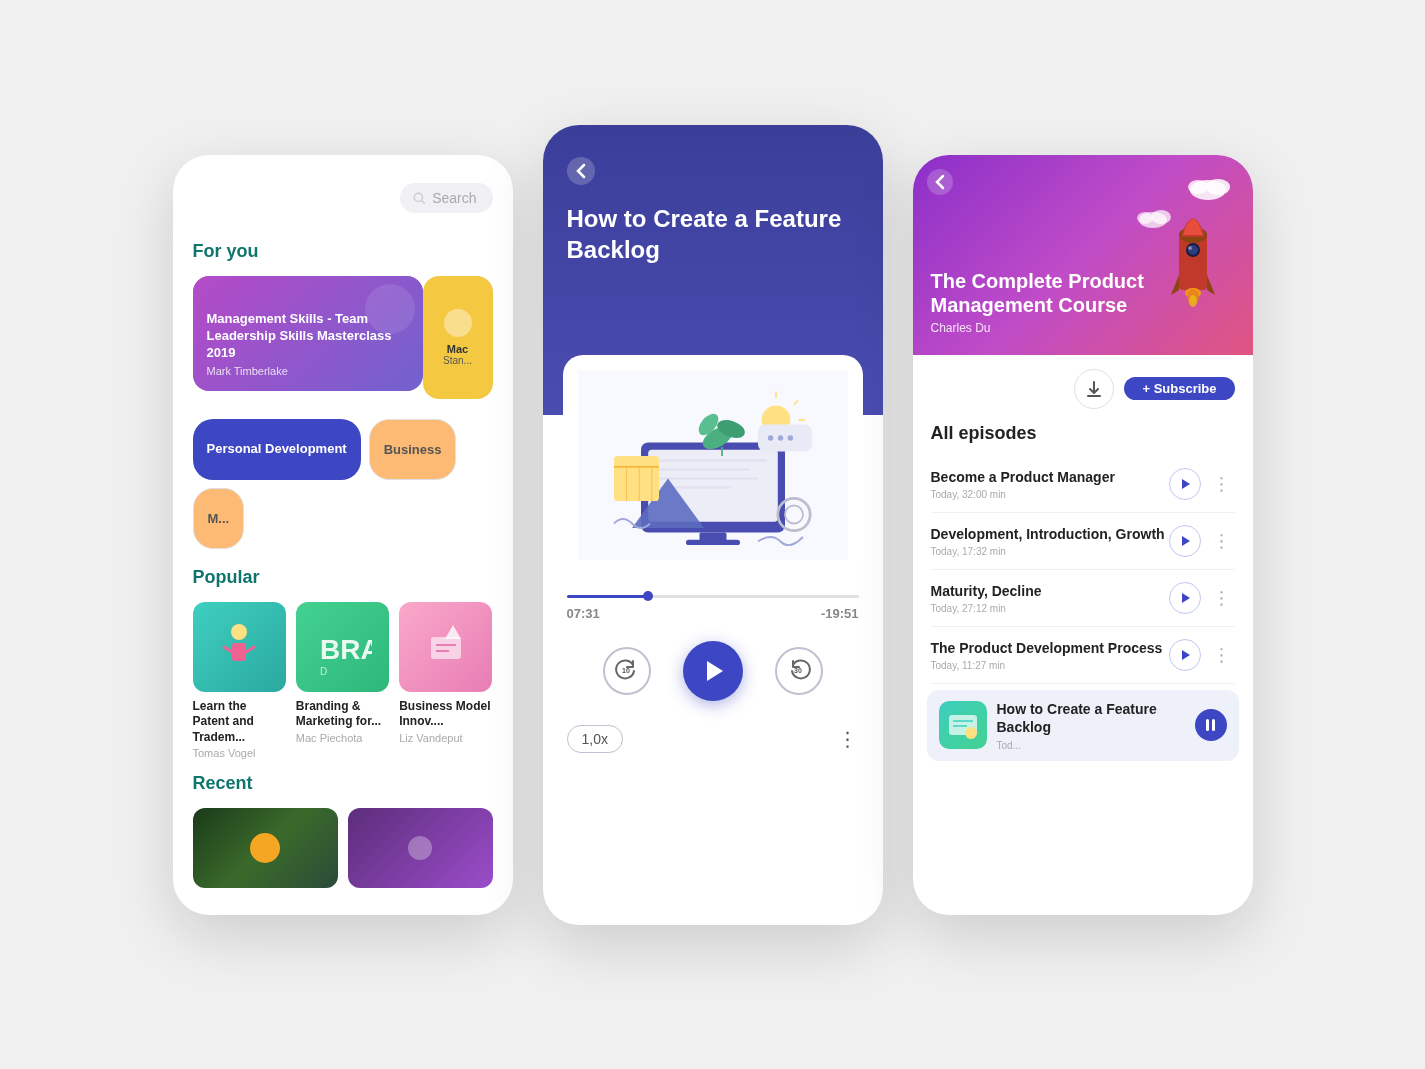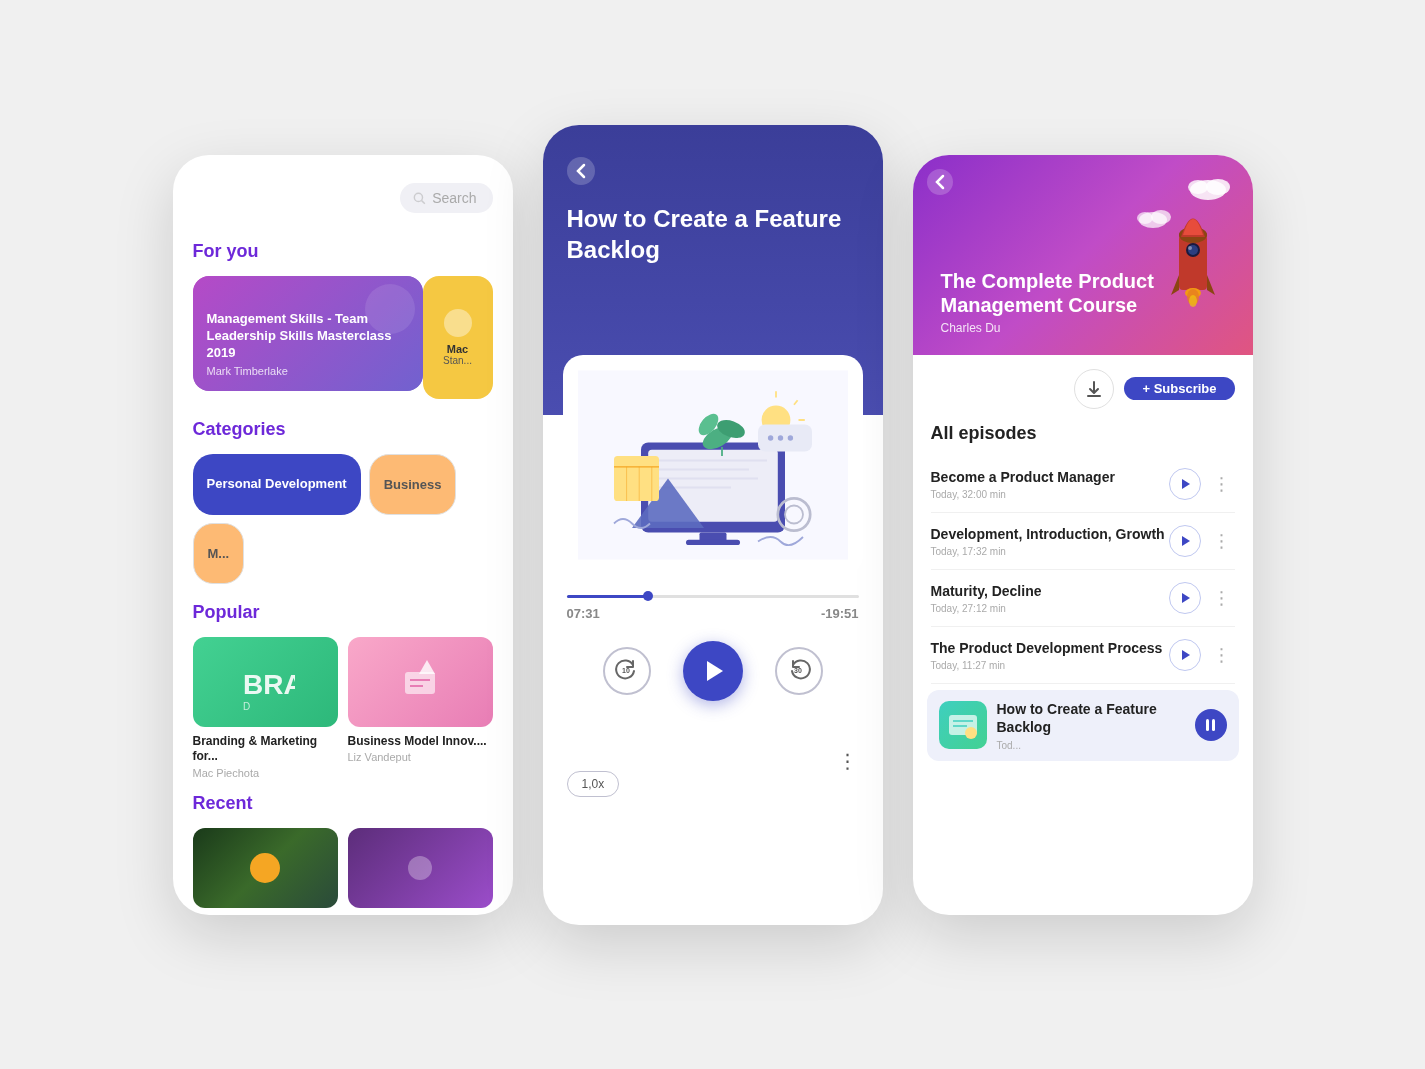--- a/index.html
+++ b/index.html
@@ -54,21 +54,21 @@
     }
     .search-icon-svg {
       width: 14px;
       height: 14px;
       opacity: 0.5;
     }
 
     .section-title {
       font-size: 18px;
       font-weight: 700;
-      color: #6d28d9;
+      color: #0f766e;
       margin-bottom: 14px;
     }
 
     .featured-card {
       width: 100%;
       height: 115px;
       border-radius: 16px;
       background: linear-gradient(135deg, #c14ac7, #7b6fcf);
       position: relative;
       overflow: hidden;
@@ -295,24 +295,23 @@
 
     .bottom-row {
       display: flex;
       justify-content: space-between;
       align-items: center;
     }
     .speed-pill {
       border: 1.5px solid #c0c0d0;
       border-radius: 20px;
       padding: 5px 14px;
-      font-size: 12px;
+      font-size: 14px;
       color: #555;
       cursor: pointer;
-      margin-top: 46px;
     }
     .more-btn {
       font-size: 20px;
       color: #555;
       cursor: pointer;
       letter-spacing: 1px;
     }
 
     
     .phone-3 {
@@ -338,21 +337,21 @@
       background: rgba(255,255,255,0.2);
       display: flex;
       align-items: center;
       justify-content: center;
       cursor: pointer;
       z-index: 2;
     }
     .course-hero-text {
       position: absolute;
       bottom: 20px;
-      left: 28px;
+      left: 18px;
       z-index: 2;
     }
     .course-hero-title {
       color: #fff;
       font-size: 20px;
       font-weight: 700;
       line-height: 1.2;
       margin-bottom: 4px;
     }
     .course-author {
@@ -538,31 +537,43 @@
           <p>Mark Timberlake</p>
         </div>
       </div>
       <div style="width:70px; background:#f5c842; border-radius:16px; display:flex; flex-direction:column; align-items:center; justify-content:center; padding:8px; cursor:pointer;">
         <div style="width:28px; height:28px; border-radius:50%; background:rgba(255,255,255,0.4); margin-bottom:6px;"></div>
         <span style="font-size:11px; font-weight:700; color:#333; text-align:center;">Mac</span>
         <span style="font-size:10px; color:#555; text-align:center;">Stan...</span>
       </div>
     </div>
 
-    <div class="section-title">Categories</div>
 
     <div class="categories-row">
       <div class="cat-pill active">Personal Development</div>
       <div class="cat-pill inactive">Business</div>
       <div class="cat-pill inactive">M...</div>
     </div>
 
     <div class="section-title">Popular</div>
 
     <div class="popular-grid">
+      <div class="popular-item">
+        <div class="popular-thumb thumb-teal">
+
+          <svg width="50" height="60" viewBox="0 0 50 60">
+            <circle cx="25" cy="15" r="8" fill="#ffe082"></circle>
+            <rect x="18" y="26" width="14" height="18" rx="3" fill="#f06292"></rect>
+            <line x1="10" y1="30" x2="18" y2="35" stroke="#f06292" stroke-width="3" stroke-linecap="round"></line>
+            <line x1="40" y1="30" x2="32" y2="35" stroke="#f06292" stroke-width="3" stroke-linecap="round"></line>
+          </svg>
+        </div>
+        <div class="popular-title">Learn the Patent and Tradem...</div>
+        <div class="popular-author">Tomas Vogel</div>
+      </div>
       <div class="popular-item">
         <div class="popular-thumb thumb-green">
           <svg width="60" height="60" viewBox="0 0 60 60">
             <text x="8" y="42" font-size="28" font-weight="900" fill="#fff" opacity="0.9">BRAN</text>
             <text x="8" y="58" font-size="10" fill="#fff" opacity="0.7">D</text>
           </svg>
         </div>
         <div class="popular-title">Branding &amp; Marketing for...</div>
         <div class="popular-author">Mac Piechota</div>
       </div>

